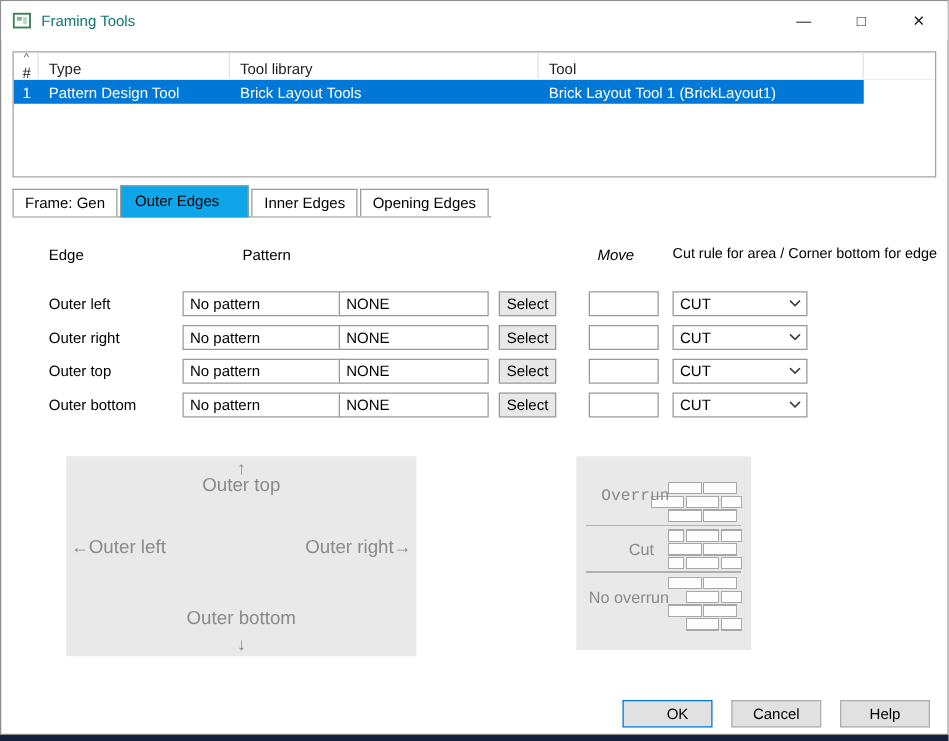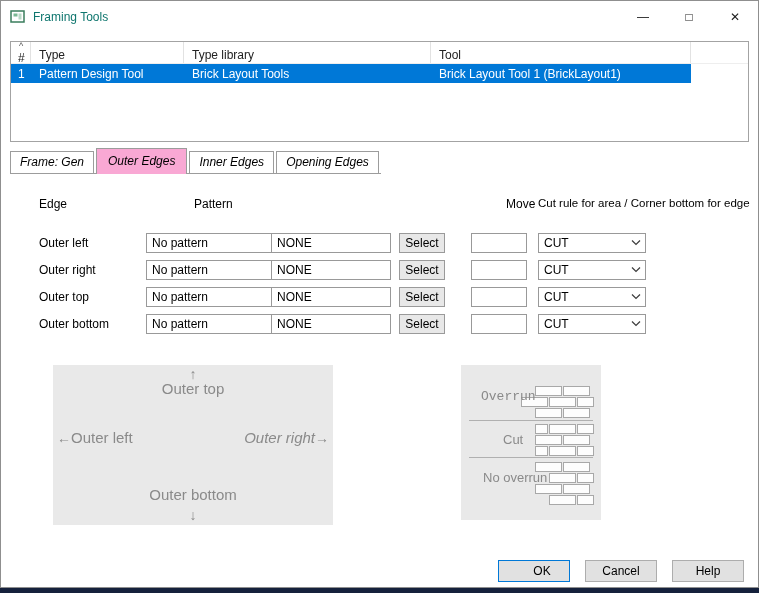--- a/index.html
+++ b/index.html
@@ -23,59 +23,59 @@
   .sort-caret { position:absolute; top:0px; left:8px; font-size:9px; line-height:8px; color:#555; }
   .col-num { width:20px; padding-left:7px; padding-top:9px; }
   .col-type { width:153px; }
   .col-lib { width:247px; }
   .col-tool { width:260px; }
   .tt-row { display:flex; width:680px; height:19px; background:#0078d7; color:#fff; align-items:center; }
   .tt-cell { white-space:nowrap; overflow:hidden; padding-left:8px; }
   .tt-cell.col-num { padding-left:7px; padding-top:0; }
 
   
-  .tabs { position:absolute; left:9px; top:147px; display:flex; align-items:flex-end; width:-moz-fit-content; width:fit-content; border-bottom:1px solid #9c9c9c;font-style:italic; }
+  .tabs { position:absolute; left:9px; top:147px; display:flex; align-items:flex-end; width:-moz-fit-content; width:fit-content; border-bottom:1px solid #9c9c9c; }
   .tab { border:1px solid #9c9c9c; border-bottom:none; background:#fff; padding:3px 9px 4px 9px; margin-right:2px; font-size:12px; white-space:nowrap; position:relative; }
-  .tab.active { margin-bottom:-1px; padding:5px 11px 6px 11px; z-index:2; background:#f9a8d4; }
+  .tab.active { margin-bottom:-1px; padding:5px 23px 6px 11px; z-index:2; background:#0ea5e9; }
 
   
   .form-header { position:absolute; font-size:12px; color:#000; white-space:nowrap; }
   .hdr-edge { left:38px; top:196px; }
   .hdr-pattern { left:145px; top:196px;margin-left:48px; }
-  .hdr-move { left:505px; top:196px; }
+  .hdr-move { left:477px; top:196px;font-style:italic; }
   .hdr-cutrule { left:537px; top:196px; font-size:11.5px; }
 
   .edge-row { position:absolute; left:0; width:757px; height:20px; }
   .edge-label { position:absolute; left:38px; top:0; line-height:20px; white-space:nowrap; }
   .textfield { position:absolute; top:0; height:20px; border:1px solid #999; background:#fff; display:flex; align-items:center; padding-left:5px; font-size:12px; white-space:nowrap; overflow:hidden; }
   .f-pattern { left:145px; width:130px; }
   .f-none { left:270px; width:120px; }
   .select-btn { position:absolute; left:398px; top:0; width:46px; height:20px; border:1px solid #9a9a9a; background:#e8e8e8; display:flex; align-items:center; justify-content:center; font-size:12px; }
   .move-input { position:absolute; left:470px; top:0; width:56px; height:20px; border:1px solid #999; background:#fff; font-family:"Liberation Sans", sans-serif; font-size:12px; padding:0 4px; outline:none; }
   .combo { position:absolute; left:537px; top:0; width:108px; height:20px; border:1px solid #999; background:#fff; display:flex; align-items:center; }
   .combo-text { flex:1; padding-left:5px; font-size:12px; }
   .combo-arrow { width:18px; display:flex; align-items:center; justify-content:center; }
 
   
   .edge-diagram { position:absolute; left:52px; top:364px; width:280px; height:160px; background:#e9e9e9; color:#8a8a8a; font-size:15px; }
   .ed-item { position:absolute; white-space:nowrap; }
   .ed-arrow { font-size:14px; }
   .ed-top-arrow { top:1px; left:50%; transform:translateX(-50%); }
   .ed-top { top:15px; left:50%; transform:translateX(-50%); }
   .ed-left { top:64px; left:4px; }
-  .ed-right { top:64px; right:4px;font-style:italic; }
+  .ed-right { top:64px; right:4px; }
   .ed-bottom { bottom:22px; left:50%; transform:translateX(-50%); }
   .ed-bottom-arrow { bottom:2px; left:50%; transform:translateX(-50%); }
 
   
   .overrun-diagram { position:absolute; left:460px; top:364px; width:140px; height:155px; background:#e9e9e9; color:#8a8a8a; font-size:13px; }
   .od-label { position:absolute; white-space:nowrap; }
   .od-overrun { top:24px; left:20px;font-family:Liberation Mono, monospace; }
   .od-cut { top:67px; left:42px; }
-  .od-nooverrun { top:105px; left:10px;margin-left:12px; }
+  .od-nooverrun { top:105px; left:10px; }
   .od-svg { position:absolute; left:0; top:0; }
 
   
   .foot-btn { position:absolute; top:559px; width:72px; height:22px; background:#e1e1e1; border:1px solid #adadad; display:flex; align-items:center; justify-content:center; font-size:12px; }
   .foot-btn.default { border:1px solid #0078d7;padding-left:16px; }
   .btn-ok { left:497px; }
   .btn-cancel { left:584px; }
   .btn-help { left:671px; }
 </style>
 </head>
@@ -96,21 +96,21 @@
         <div class="win-btn">□</div>
         <div class="win-btn">✕</div>
       </div>
     </div>
 
     <div class="tool-table">
       <div class="tt-header">
         <span class="sort-caret">^</span>
         <div class="tt-hcell col-num">#</div>
         <div class="tt-hcell col-type">Type</div>
-        <div class="tt-hcell col-lib">Type library</div>
+        <div class="tt-hcell col-lib">Tool library</div>
         <div class="tt-hcell col-tool">Tool</div>
       </div>
       <div class="tt-row">
         <div class="tt-cell col-num">1</div>
         <div class="tt-cell col-type">Pattern Design Tool</div>
         <div class="tt-cell col-lib">Brick Layout Tools</div>
         <div class="tt-cell col-tool">Brick Layout Tool 1 (BrickLayout1)</div>
       </div>
     </div>
 

